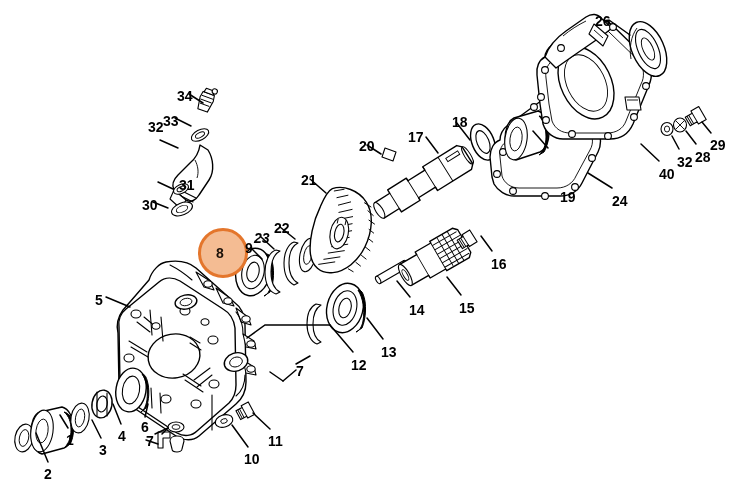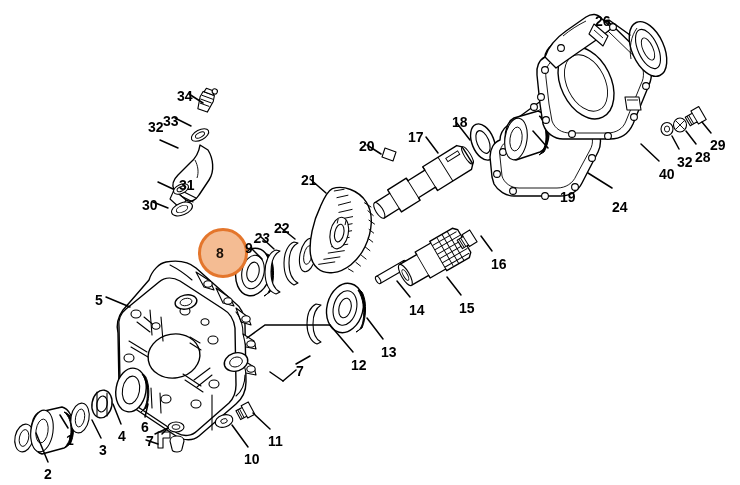--- a/index.html
+++ b/index.html
@@ -416,21 +416,21 @@
       <div class="callout-num" style="left: 409px; top: 303px;">14</div>
       <div class="callout-num" style="left: 459px; top: 301px;">15</div>
       <div class="callout-num" style="left: 491px; top: 257px;">16</div>
       <div class="callout-num" style="left: 408px; top: 130px;">17</div>
       <div class="callout-num" style="left: 452px; top: 115px;">18</div>
       <div class="callout-num" style="left: 560px; top: 154px; margin-top: 36px;">19</div>
       <div class="callout-num" style="left: 359px; top: 139px;">20</div>
       <div class="callout-num" style="left: 301px; top: 173px;">21</div>
       <div class="callout-num" style="left: 274px; top: 221px;">22</div>
       <div class="callout-num" style="left: 254px; top: 231px; font-style: italic;">23</div>
-      <div class="callout-num" style="left: 612px; top: 200px;">24</div>
+      <div class="callout-num" style="left: 612px; top: 194px;">24</div>
       <div class="callout-num" style="left: 659px; top: 167px;">40</div>
       <div class="callout-num" style="left: 595px; top: 14px;">26</div>
       <div class="callout-num" style="left: 677px; top: 155px;">32</div>
       <div class="callout-num" style="left: 695px; top: 150px;">28</div>
       <div class="callout-num" style="left: 710px; top: 138px;">29</div>
       <div class="callout-num" style="left: 142px; top: 198px;">30</div>
       <div class="callout-num" style="left: 147px; top: 178px; margin-left: 32px;">31</div>
       <div class="callout-num" style="left: 148px; top: 120px;">32</div>
       <div class="callout-num" style="left: 163px; top: 114px;">33</div>
       <div class="callout-num" style="left: 177px; top: 89px;">34</div>

